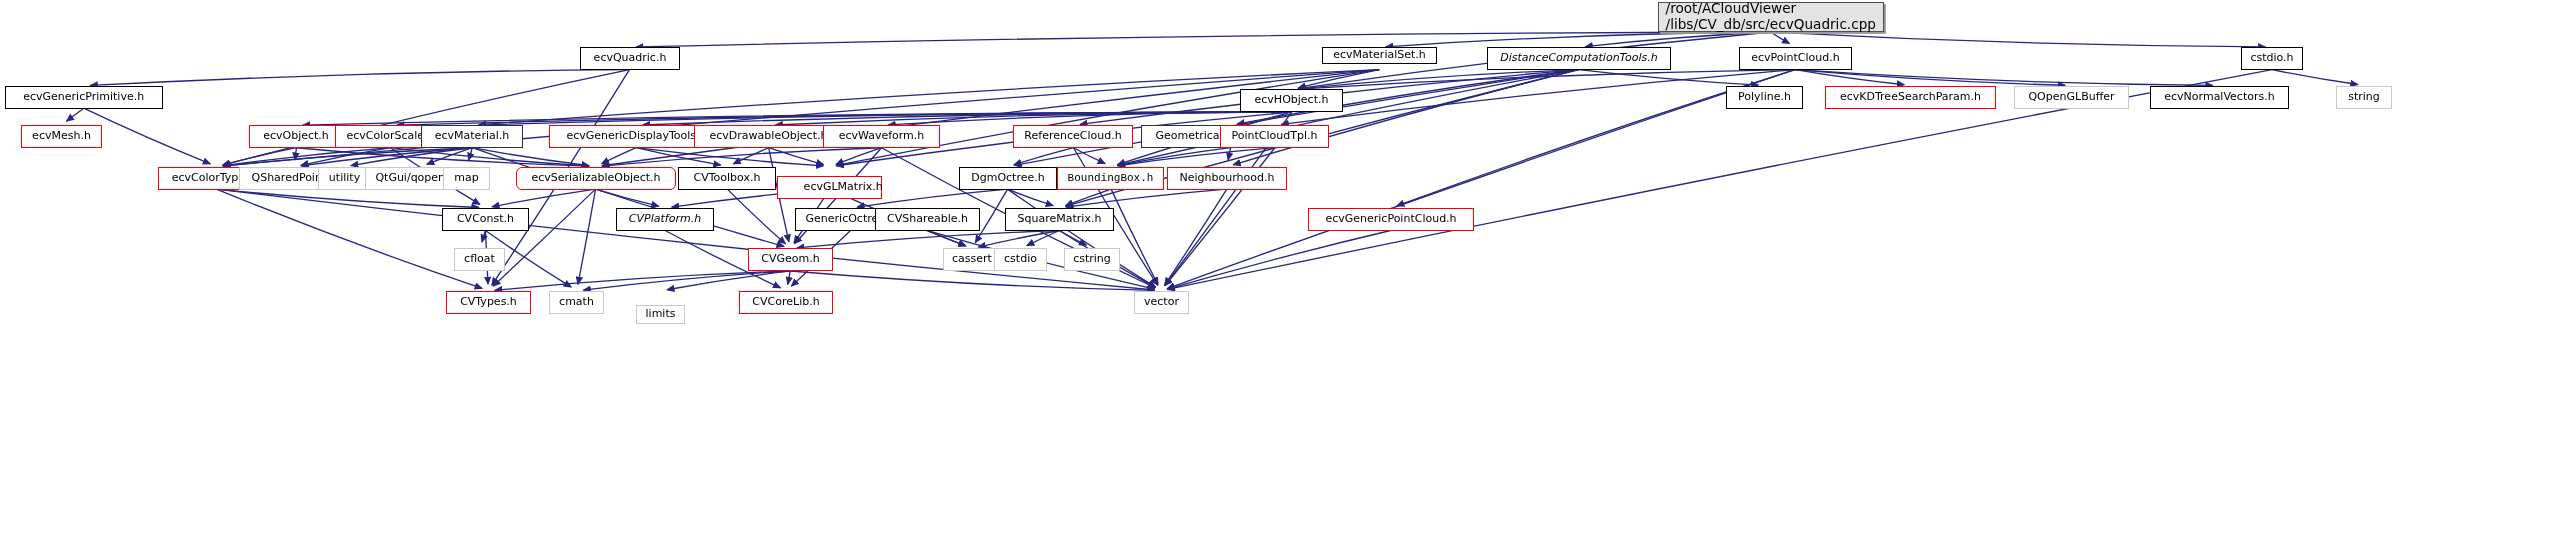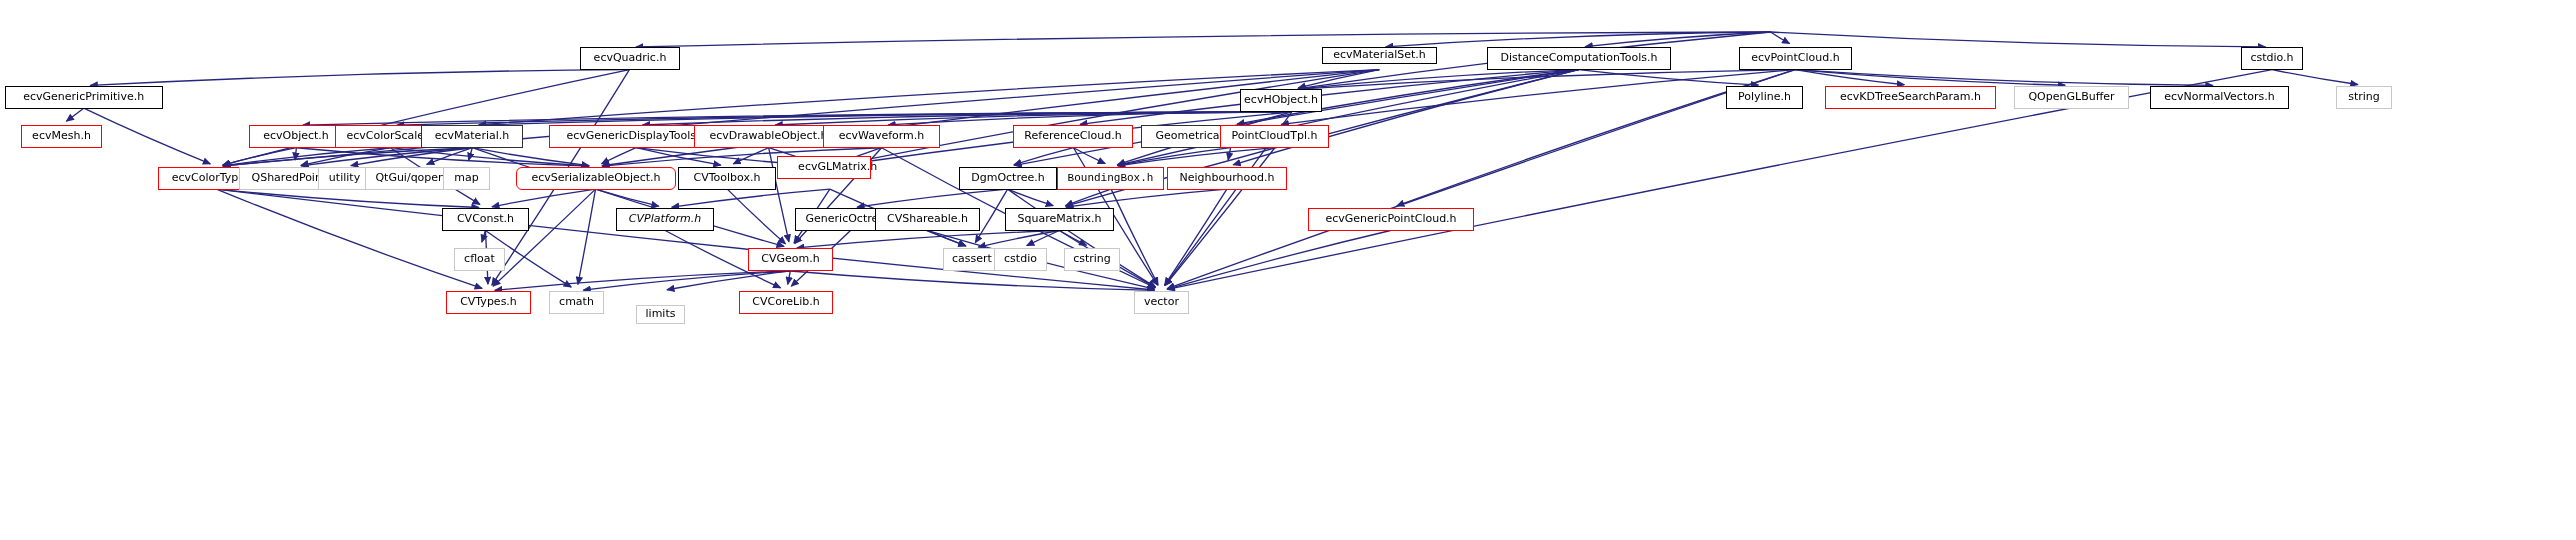--- a/index.html
+++ b/index.html
@@ -131,27 +131,29 @@
       <path d="M1478,245 Q1360.8712201884348,272.5717621654504 1240.7709573707393,307.2240111814454" stroke="#26267f" stroke-width="1.4" fill="none" marker-end="url(#ah)"></path>
       <path d="M840,288 Q683.495459146185,293.4667872349806 525.9850684373863,308.5430329059654" stroke="#26267f" stroke-width="1.4" fill="none" marker-end="url(#ah)"></path>
       <path d="M840,288 Q730.486975506076,294.78706578390177 619.9702368987342,308.3551763221435" stroke="#26267f" stroke-width="1.4" fill="none" marker-end="url(#ah)"></path>
       <path d="M840,288 Q774.9584298247078,295.92701201725436 708.9203318613772,307.9469060210948" stroke="#26267f" stroke-width="1.4" fill="none" marker-end="url(#ah)"></path>
       <path d="M840,288 Q838.7491968799915,295.0505882910479 837.30978475523,302.12363003504265" stroke="#26267f" stroke-width="1.4" fill="none" marker-end="url(#ah)"></path>
       <path d="M840,288 Q1033.0016752644365,304.21533936348266 1227.0099217909726,308.6274323797219" stroke="#26267f" stroke-width="1.4" fill="none" marker-end="url(#ah)"></path>
       <path d="M707,245 Q766.9886921116295,277.17787765539373 829.7293178676343,305.88896390332246" stroke="#26267f" stroke-width="1.4" fill="none" marker-end="url(#ah)"></path>
       <path d="M773,201 Q802.8486621035372,230.83457264085084 834.9003660663927,259.20482182362304" stroke="#26267f" stroke-width="1.4" fill="none" marker-end="url(#ah)"></path>
       <path d="M904,245 Q873.667215163201,273.8584595609359 841.0973999488497,304.20244710696505" stroke="#26267f" stroke-width="1.4" fill="none" marker-end="url(#ah)"></path>
     </svg>
+<div class="node root" style="left: 1658px; top: 1.9px; width: 226px; height: 30px;">/root/ACloudViewer
+/libs/CV_db/src/ecvQuadric.cpp</div>
     <div class="node black" style="left: 580px; top: 47px; width: 100px; height: 22.6px;">ecvQuadric.h</div>
     <div class="node black" style="left: 1322px; top: 47px; width: 115px; height: 17px;">ecvMaterialSet.h</div>
-    <div class="node black" style="left: 1487px; top: 47px; width: 184px; height: 22.6px;">DistanceComputationTools.h</div>
+    <div class="node black" style="left: 1487px; top: 47px; width: 184px; height: 22.6px; font-style: italic;">DistanceComputationTools.h</div>
     <div class="node black" style="left: 1739px; top: 47px; width: 113px; height: 22.6px;">ecvPointCloud.h</div>
     <div class="node black" style="left: 2241px; top: 47px; width: 62px; height: 22.6px;">cstdio.h</div>
     <div class="node black" style="left: 4.7px; top: 86px; width: 158px; height: 22.6px;">ecvGenericPrimitive.h</div>
-    <div class="node black" style="left: 1240px; top: 89px; width: 82px; height: 22.6px;">ecvHObject.h</div>
+    <div class="node black" style="left: 1240px; top: 89px; width: 103px; height: 22.6px;">ecvHObject.h</div>
     <div class="node black" style="left: 1726px; top: 86px; width: 77px; height: 22.6px;">Polyline.h</div>
     <div class="node red" style="left: 1825px; top: 86px; width: 171px; height: 22.6px;">ecvKDTreeSearchParam.h</div>
     <div class="node gray" style="left: 2014px; top: 86px; width: 115px; height: 22.6px;">QOpenGLBuffer</div>
     <div class="node black" style="left: 2150px; top: 86px; width: 139px; height: 22.6px;">ecvNormalVectors.h</div>
     <div class="node gray" style="left: 2336px; top: 86px; width: 56px; height: 22.6px;">string</div>
     <div class="node red" style="left: 21px; top: 125px; width: 81px; height: 22.6px;">ecvMesh.h</div>
     <div class="node red" style="left: 249px; top: 125px; width: 94px; height: 22.6px;">ecvObject.h</div>
     <div class="node red" style="left: 335px; top: 125px; width: 111px; height: 22.6px;">ecvColorScale.h</div>
     <div class="node thick" style="left: 421px; top: 125px; width: 102px; height: 22.6px;">ecvMaterial.h</div>
     <div class="node red" style="left: 549px; top: 125px; width: 175px; height: 22.6px;">ecvGenericDisplayTools.h</div>
@@ -160,21 +162,21 @@
     <div class="node red" style="left: 1013px; top: 125px; width: 120px; height: 22.6px;">ReferenceCloud.h</div>
     <div class="node thick" style="left: 1141px; top: 125px; width: 179px; height: 22.6px;">GeometricalAnalysisTools.h</div>
     <div class="node red" style="left: 1220px; top: 125px; width: 109px; height: 22.6px;">PointCloudTpl.h</div>
     <div class="node red" style="left: 158px; top: 167px; width: 117px; height: 22.6px;">ecvColorTypes.h</div>
     <div class="node gray" style="left: 239px; top: 167px; width: 111px; height: 22.6px;">QSharedPointer</div>
     <div class="node gray" style="left: 318px; top: 167px; width: 53px; height: 22.6px;">utility</div>
     <div class="node gray" style="left: 365px; top: 167px; width: 111px; height: 22.6px;">QtGui/qopengl.h</div>
     <div class="node gray" style="left: 443px; top: 167px; width: 47px; height: 22.6px;">map</div>
     <div class="node red" style="left: 516px; top: 167px; width: 160px; height: 22.6px; border-radius: 6px;">ecvSerializableObject.h</div>
     <div class="node black" style="left: 678px; top: 167px; width: 98px; height: 22.6px;">CVToolbox.h</div>
-    <div class="node red" style="left: 777px; top: 156px; width: 94px; height: 22.6px; padding-left: 32px;">ecvGLMatrix.h</div>
+    <div class="node red" style="left: 777px; top: 176px; width: 105px; height: 22.6px; padding-left: 32px;">ecvGLMatrix.h</div>
     <div class="node black" style="left: 959px; top: 167px; width: 98px; height: 22.6px;">DgmOctree.h</div>
     <div class="node red" style="left: 1057px; top: 167px; width: 107px; height: 22.6px; font-family: Liberation Mono, monospace;">BoundingBox.h</div>
     <div class="node red" style="left: 1167px; top: 167px; width: 120px; height: 22.6px;">Neighbourhood.h</div>
     <div class="node black" style="left: 442px; top: 208px; width: 87px; height: 22.6px;">CVConst.h</div>
     <div class="node black" style="left: 616px; top: 208px; width: 98px; height: 22.6px; font-style: italic;">CVPlatform.h</div>
     <div class="node black" style="left: 795px; top: 208px; width: 111px; height: 22.6px;">GenericOctree.h</div>
     <div class="node black" style="left: 875px; top: 208px; width: 105px; height: 22.6px;">CVShareable.h</div>
     <div class="node black" style="left: 1005px; top: 208px; width: 109px; height: 22.6px;">SquareMatrix.h</div>
     <div class="node red" style="left: 1308px; top: 208px; width: 166px; height: 22.6px;">ecvGenericPointCloud.h</div>
     <div class="node gray" style="left: 454px; top: 248px; width: 51px; height: 22.6px;">cfloat</div>

